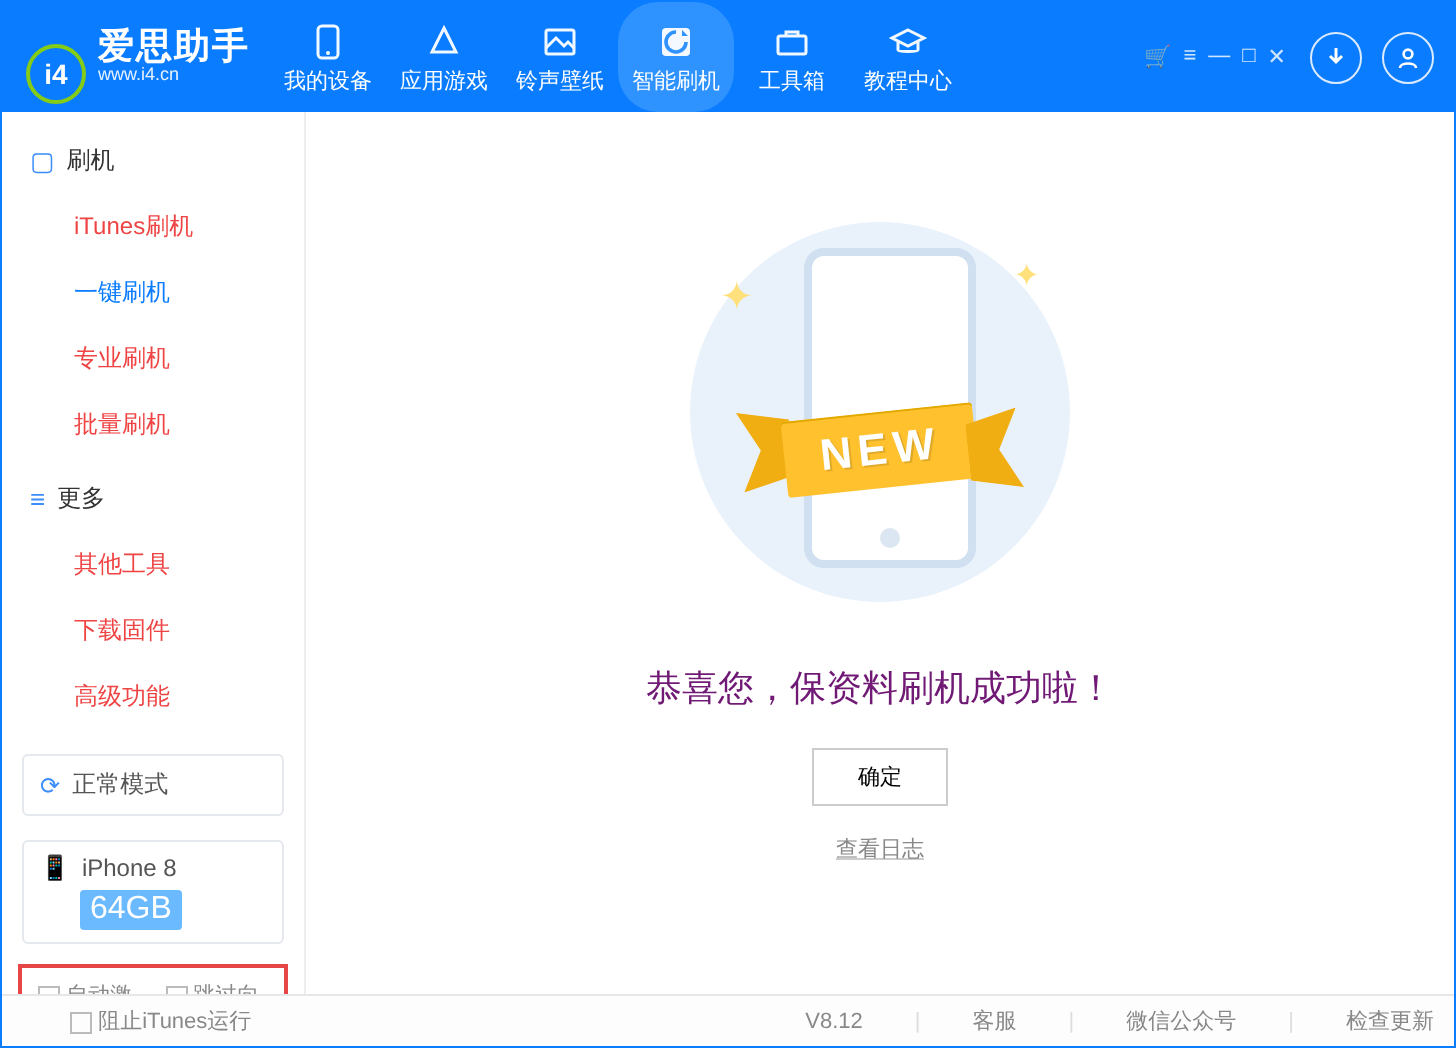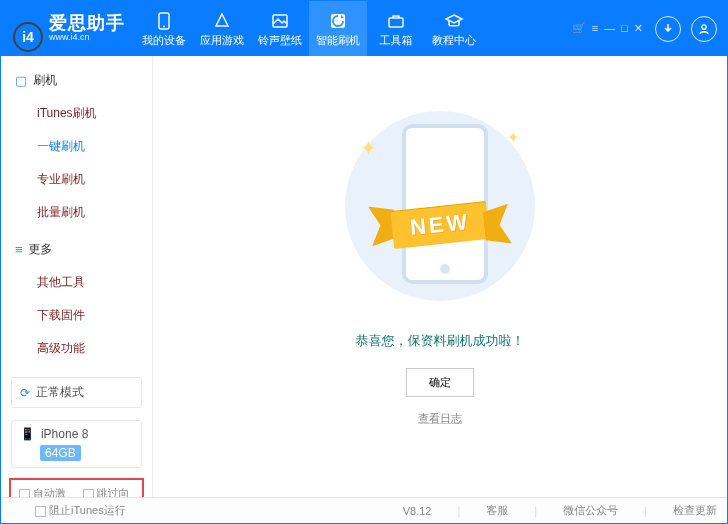--- a/index.html
+++ b/index.html
@@ -1,64 +1,64 @@
 <!DOCTYPE html>
 <html><head>
 <meta charset="utf-8">
 <style>
   * { box-sizing: border-box; margin: 0; padding: 0; }
   body { font-family: "Microsoft YaHei", Arial, sans-serif; font-size: 12px; color:#333; background:#fff; }
   .window { width:728px; height:524px; border:1px solid #0a7cff; display:flex; flex-direction:column; position:relative; }
   
   .titlebar { height:55px; background:#0a7cff; display:flex; align-items:center; color:#fff; }
   .logo { display:flex; align-items:center; padding:0 10px 0 12px; height:100%; }
-  .logo-circle { width:30px; height:30px; border:2px solid #404040; border-radius:50%; display:flex; align-items:center; justify-content:center; font-weight:bold; font-size:14px; margin-right:6px; color:#fff;margin-top:16px;}
+  .logo-circle { width:30px; height:30px; border:2px solid #84cc16; border-radius:50%; display:flex; align-items:center; justify-content:center; font-weight:bold; font-size:14px; margin-right:6px; color:#fff;margin-top:16px;}
   .logo-text { display:flex; flex-direction:column; line-height:1.1;}
   .logo-text .cn{ font-size:18px; font-weight:600; letter-spacing:1px;}
   .logo-text .url{ font-size:9px; opacity:.9;}
   .topnav { display:flex; height:100%; }
   .topnav .item { width:58px; display:flex; flex-direction:column; align-items:center; justify-content:center; gap:3px; cursor:pointer; padding-top:2px;}
-  .topnav .item.active { background:#2e92ff; }
+  .topnav .item.active { background:#2e92ff;border-radius:20px; }
   .topnav .item .ic { width:20px; height:18px; display:flex; align-items:center; justify-content:center; opacity:.95;}
   .topnav .item .lbl { font-size:11px; }
   .spacer{flex:1;}
   .winctrls{ display:flex; align-items:center; gap:8px; padding-right:10px; font-size:11px; color:#e6f2ff;}
   .winctrls .g1{display:flex; gap:6px; margin-right:4px;}
   .winctrls .g1 span{cursor:pointer; opacity:.9;}
   .winbtns{display:flex; gap:10px; align-items:center;}
   .circbtn{width:26px; height:26px; border:1.5px solid rgba(255,255,255,.85); border-radius:50%; display:flex; align-items:center; justify-content:center; cursor:pointer; color:#fff; font-size:14px;}
   
   .body { flex:1; display:flex; overflow:hidden; background:#fff; }
   .sidebar{ width:152px; border-right:1px solid #eee; display:flex; flex-direction:column; padding-top:10px;}
   .section-title{ padding:6px 14px; display:flex; align-items:center; gap:6px; color:#333; font-size:12px;}
   .section-title .tico{ color:#3b8efb; font-size:13px;}
   .navlist{ padding:2px 0 6px 0;}
-  .navlist a{ display:block; padding:8px 14px 8px 36px; color:#7f1d1d; text-decoration:none; font-size:12px; cursor:pointer;}
+  .navlist a{ display:block; padding:8px 14px 8px 36px; color:#ef4444; text-decoration:none; font-size:12px; cursor:pointer;}
   .navlist a.active{ color:#0a7cff; }
   .side-spacer{flex:1;}
   .group-box{ margin:6px 10px; border:1px solid #e5e8ec; border-radius:3px; padding:6px 8px; display:flex; align-items:center; gap:6px; color:#555; font-size:12px;}
   .group-box.dev{display:block}
   .group-box .row1{display:flex;align-items:center;gap:6px;}
-  .group-box .badge{ display:inline-block; margin-top:4px; padding:1px 5px; font-size:12px; color:#fff; background:#6bbaff; border-radius:2px; margin-left:20px;text-align:center;}
+  .group-box .badge{ display:inline-block; margin-top:4px; padding:1px 5px; font-size:16px; color:#fff; background:#6bbaff; border-radius:2px; margin-left:20px;text-align:center;}
   .bottom-checks{ border:2px solid #e74646; padding:6px 8px; margin:4px 8px 6px 8px; display:flex; gap:12px; align-items:center; font-size:11px; color:#888;}
   .cb{ width:11px; height:11px; border:1px solid #bbb; display:inline-block; vertical-align:middle;}
   
   .main{ flex:1; background:#fff; display:flex; flex-direction:column; align-items:center; justify-content:flex-start; padding-top:30px;}
   .illus{ width:220px; height:200px; position:relative; margin-top:20px;}
   .bigcircle{ position:absolute; width:190px; height:190px; background:#e9f2fb; border-radius:50%; left:15px; top:5px;}
   .phone{ position:absolute; width:86px; height:160px; background:#fff; border:4px solid #d0e0f0; border-radius:10px; left:72px; top:18px; display:flex; align-items:flex-end; justify-content:center;}
   .phone .dot{ width:10px; height:10px; border-radius:50%; background:#dbe6f2; margin-bottom:6px;}
   .spark1{position:absolute; left:30px; top:30px; font-size:20px; color:#ffe07a;}
   .spark2{position:absolute; right:30px; top:22px; font-size:16px; color:#ffe07a;}
   .ribbon{ position:absolute; left:0; right:0; top:96px; height:46px; display:flex; align-items:center; justify-content:center;}
   .ribbon .mid{ background:#ffc12e; color:#fff; font-weight:800; font-size:22px; letter-spacing:3px; padding:6px 18px; transform:rotate(-6deg); box-shadow:0 1px 0 #e0a800 inset; border-radius:2px; text-shadow:1px 1px 0 rgba(0,0,0,.12);}
   .ribbon::before,.ribbon::after{ content:""; width:26px; height:40px; background:#f0ae12; transform:rotate(-6deg);}
   .ribbon::before{ clip-path: polygon(0 0,100% 6px,100% 34px,0 100%,40% 50%); margin-right:-4px;}
   .ribbon::after{ clip-path: polygon(0 6px,100% 0,60% 50%,100% 100%,0 34px); margin-left:-4px;}
-  .success-text{ margin-top:26px; font-size:13px; color:#0f766e;}
+  .success-text{ margin-top:26px; font-size:18px; color:#701a75;}
   .confirm-btn{ margin-top:18px; padding:6px 22px; border:1px solid #ccc; background:#fff; font-size:11px; cursor:pointer; }
   .log-link{ margin-top:14px; font-size:11px; color:#888; cursor:pointer; text-decoration:underline; text-decoration-color:#ccc;}
   
   .statusbar{ height:26px; border-top:1px solid #e7e7e7; display:flex; align-items:center; font-size:11px; color:#888; padding:0 10px; justify-content:space-between; background:#fdfdfd;}
   .statusbar .left{display:flex; align-items:center; gap:6px;padding-left:24px;}
   .statusbar .right{display:flex; align-items:center; gap:26px;}
   .vdiv{ color:#ddd;}
   svg{display:block;}
 </style>
 </head>

